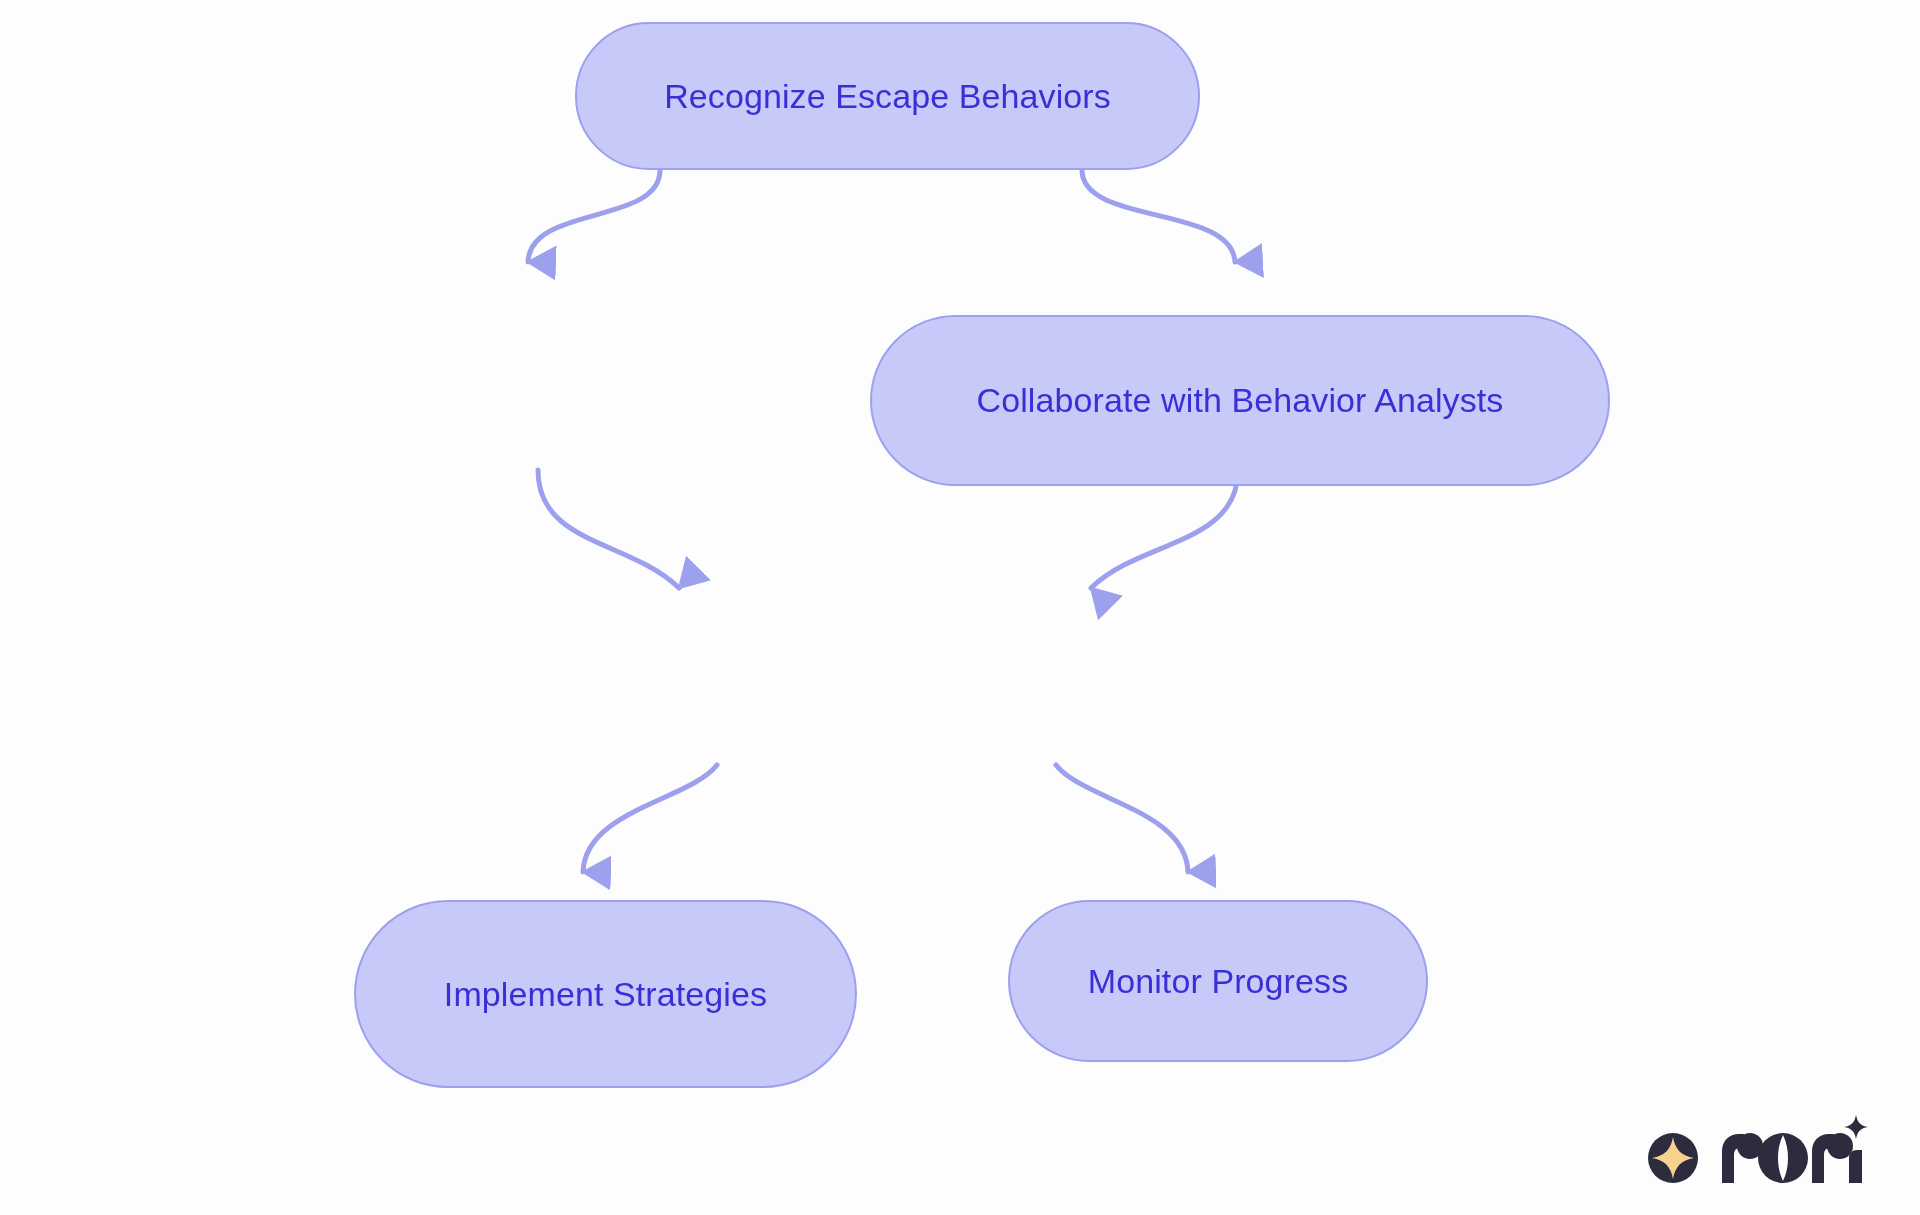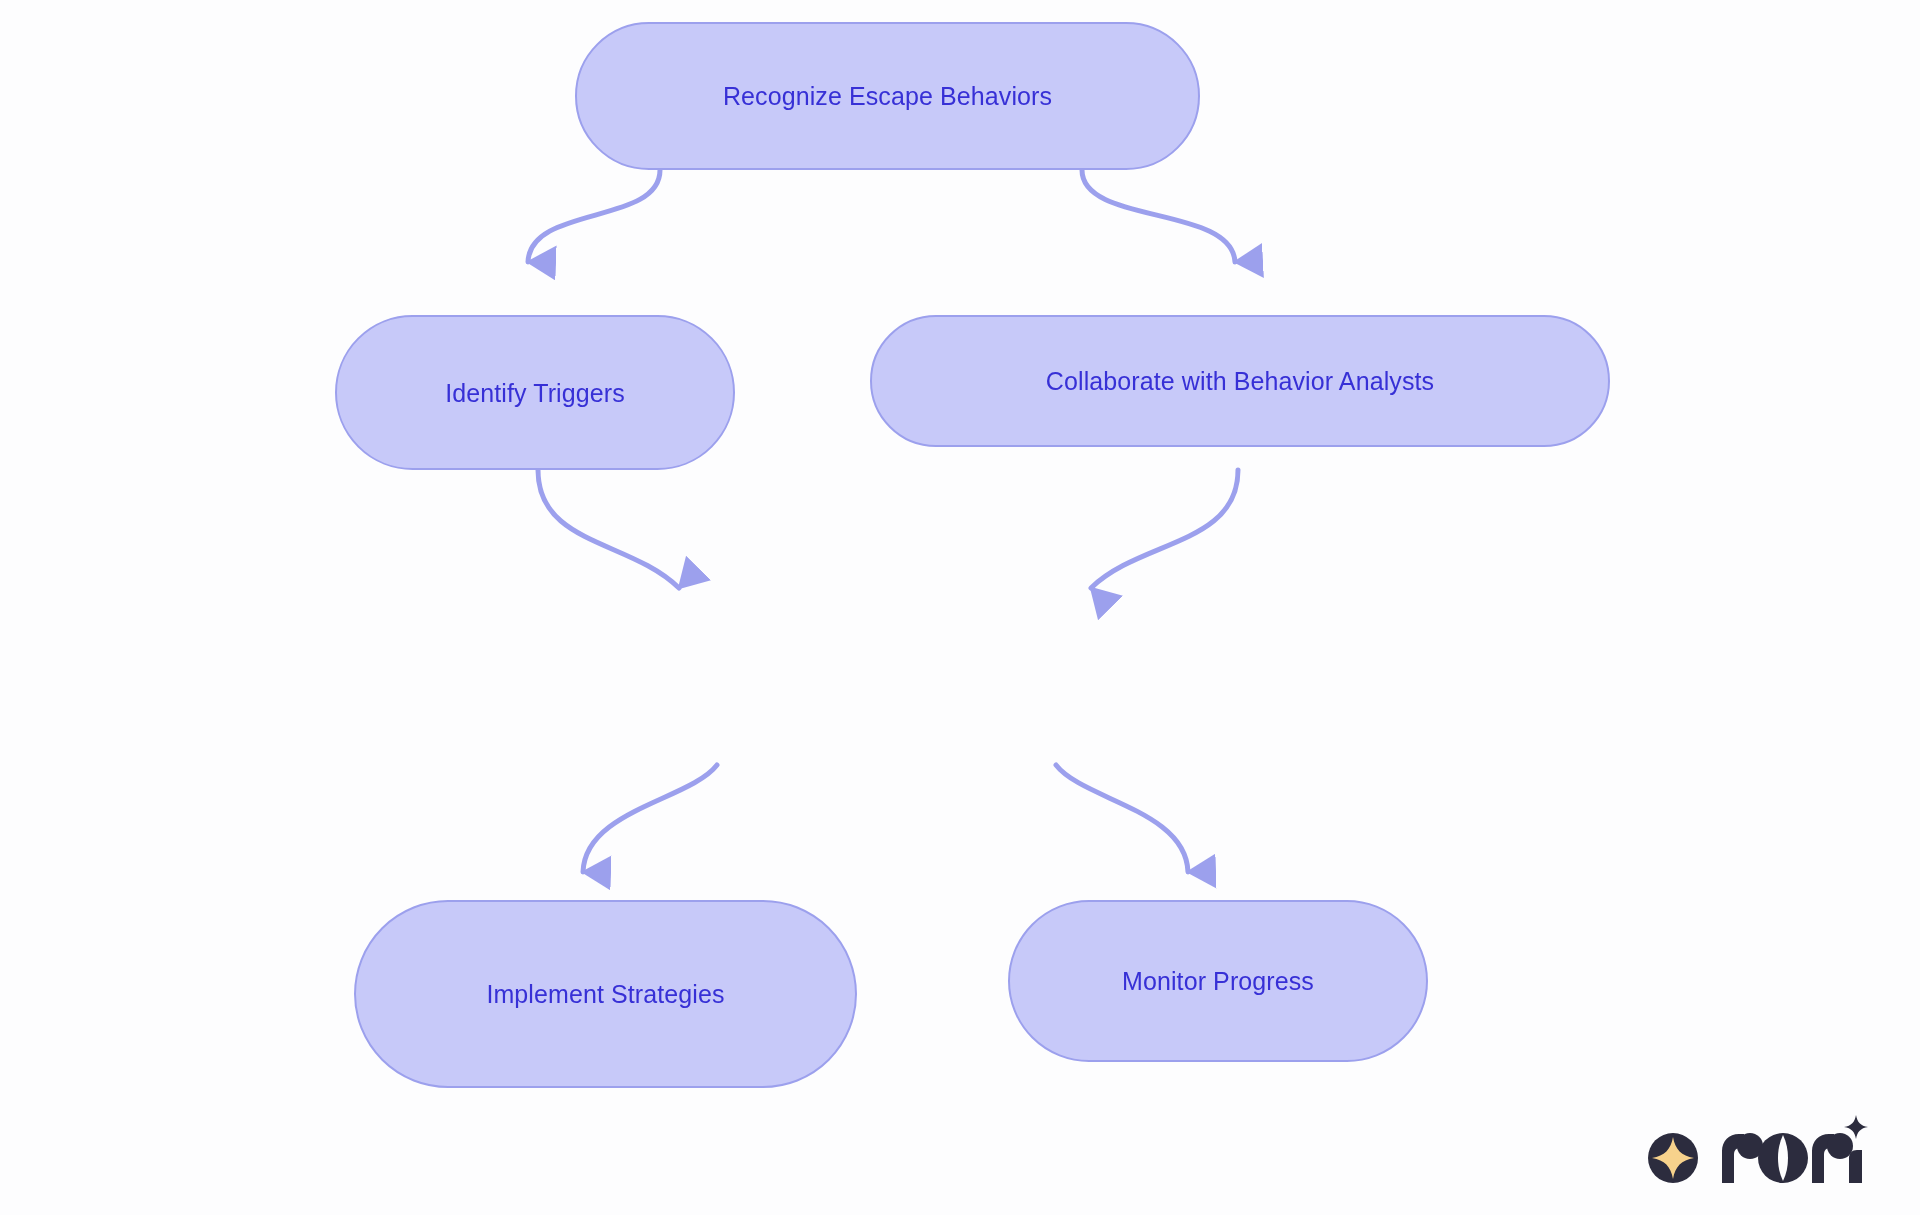--- a/index.html
+++ b/index.html
@@ -32,21 +32,21 @@
     background: #c7c9f9;
     border: 2px solid #9ca0ed;
     border-radius: 999px;
     display: flex;
     align-items: center;
     justify-content: center;
     text-align: center;
   }
   .node-label {
     color: #3730d6;
-    font-size: 25px;
+    font-size: 34px;
     font-weight: 400;
     letter-spacing: 0.1px;
     line-height: 1.2;
     white-space: nowrap;
     padding: 0 14px;
   }
   
   #logo {
     position: absolute;
     left: 1640px;
@@ -77,25 +77,22 @@
 
     <path d="M 717,765 C 690,800 585,810 583,872" fill="none" stroke="#9ca0ed" stroke-width="5" stroke-linecap="round" marker-end="url(#arrowDown)"></path>
 
     <path d="M 1056,765 C 1083,800 1186,810 1188,872" fill="none" stroke="#9ca0ed" stroke-width="5" stroke-linecap="round" marker-end="url(#arrowDown)"></path>
   </svg>
 
   <div class="node" style="left:575px; top:22px; width:625px; height:148px;">
     <span class="node-label">Recognize Escape Behaviors</span>
   </div>
 
-  <div class="node" style="left:335px; top:315px; width:400px; height:155px;">
-    <span class="node-label">Identify Triggers</span>
-  </div>
 
-  <div class="node" style="left:870px; top:315px; width:740px; height:132px;">
+  <div class="node" style="left:870px; top:315px; width:740px; height:171px;">
     <span class="node-label">Collaborate with Behavior Analysts</span>
   </div>
 
 
   <div class="node" style="left:354px; top:900px; width:503px; height:188px;">
     <span class="node-label">Implement Strategies</span>
   </div>
 
   <div class="node" style="left:1008px; top:900px; width:420px; height:162px;">
     <span class="node-label">Monitor Progress</span>

